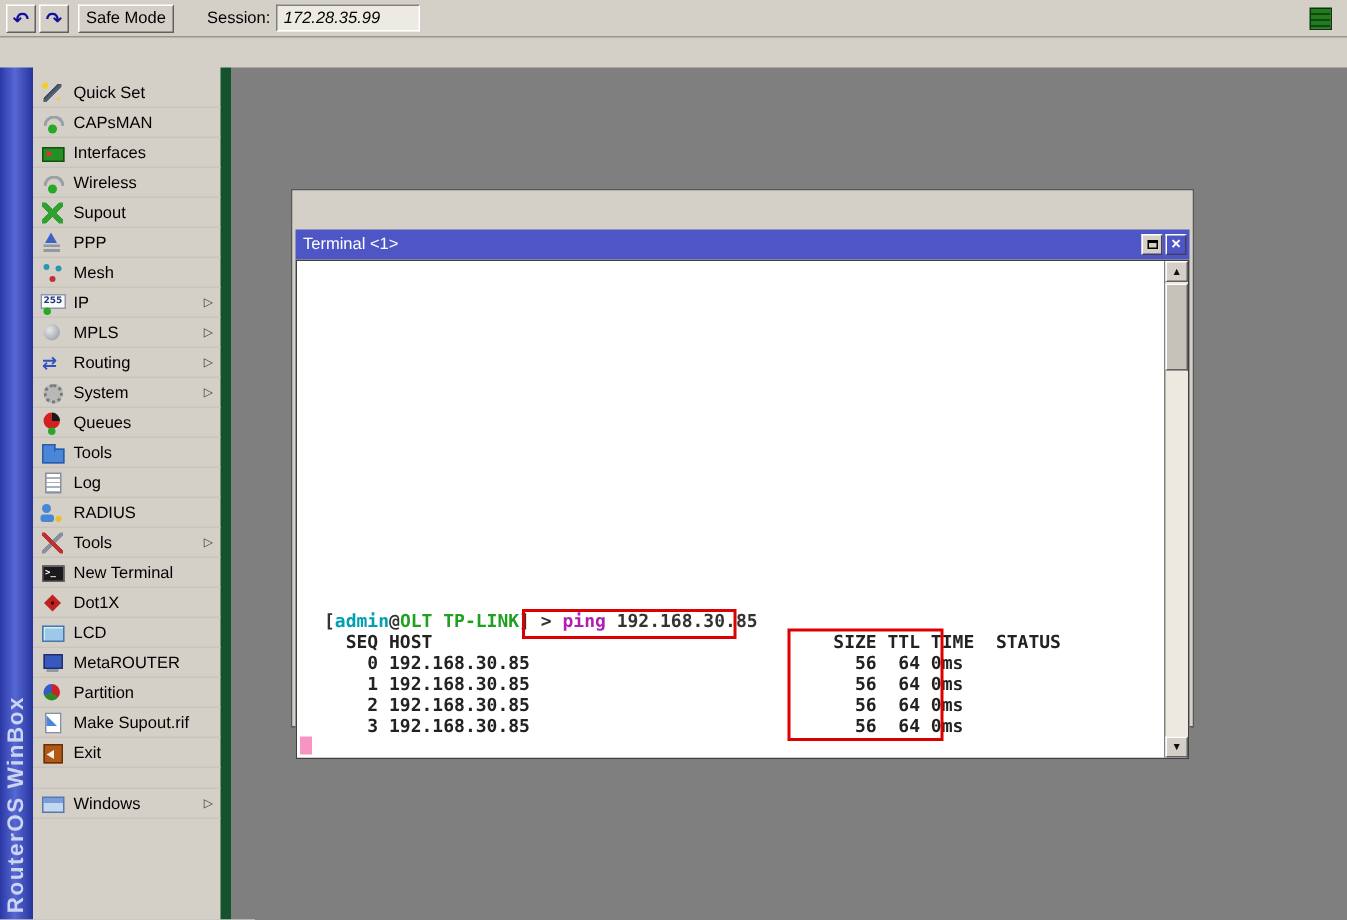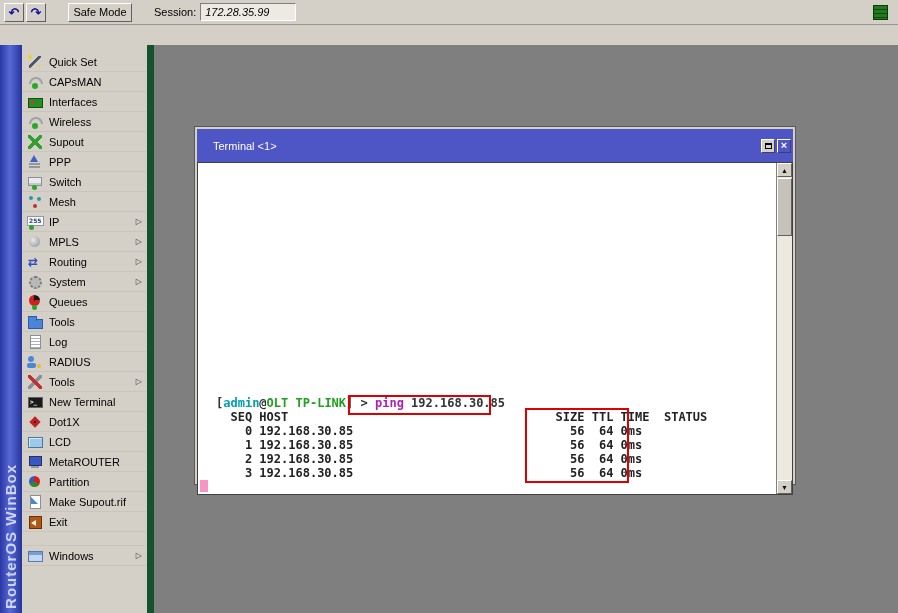--- a/index.html
+++ b/index.html
@@ -7,21 +7,21 @@
   body { font-family: "Liberation Sans", "DejaVu Sans", sans-serif; font-size: 11px; color:#000; }
   .app { position: relative; width: 898px; height: 613px; background:#d4d0c8; overflow: hidden; }
 
   
   .menu-bar { height: 20px; display: flex; align-items: center; background:#d4d0c8; padding-left: 2px; }
   .menu-item { padding: 3px 9px; cursor: default; }
 
   
   .toolbar { height: 25px; display: flex; align-items: center; background:#d4d0c8; border-bottom: 1px solid #9a968e; padding: 0 4px; }
   .tb-btn { width: 20px; height: 19px; background:#d4d0c8; border: 1px solid; border-color:#fff #606060 #606060 #fff; display:flex; align-items:center; justify-content:center; color:#10109a; font-weight:bold; font-size:13px; line-height:1; margin-right:2px; }
-  .safe-mode { width: 64px; height: 19px; margin-left: 20px; background:#d4d0c8; border:1px solid; border-color:#fff #606060 #606060 #fff; display:flex; align-items:center; justify-content:center; font-size:11px; }
+  .safe-mode { width: 64px; height: 19px; margin-left: 4px; background:#d4d0c8; border:1px solid; border-color:#fff #606060 #606060 #fff; display:flex; align-items:center; justify-content:center; font-size:11px; }
   .session-label { margin-left: 22px; margin-right: 4px; }
   .session-field { width: 96px; height: 18px; background:#eceae2; border:1px solid; border-color:#808080 #fff #fff #808080; display:flex; align-items:center; padding-left:4px; font-size:11px;font-style:italic; }
   .conn-indicator { margin-left:auto; margin-right:6px; width: 15px; height: 15px; border:1px solid #0a3a0a; background: repeating-linear-gradient(180deg,#237a1f 0 3px,#0f4a10 3px 4px); }
 
   
   .workspace { position:absolute; left:0; top:45px; right:0; bottom:0; display:flex; }
   .brand-strip { width: 22px; background: linear-gradient(90deg,#2a38a4,#5668d4 45%,#26349c); position: relative; }
   .brand-text { position:absolute; bottom:4px; left:2px; writing-mode: vertical-rl; transform: rotate(180deg); color:#ccd4f2; font-size:15px; font-weight:bold; letter-spacing:1px; white-space:nowrap; }
   .sidebar { width: 132px; background:#d4d0c8; border-right:7px solid #14532d; padding-top:7px; }
   .sb-item { display:flex; align-items:center; height:20px; padding-left:5px; border-bottom:1px solid #c9c5bd; cursor: default; }
@@ -68,21 +68,21 @@
   .i-partition::before { left:2px; top:2px; width:11px; height:11px; border-radius:50%; background:conic-gradient(#d02020 0 130deg,#2a8a2a 130deg 250deg,#3858c8 250deg 360deg); }
   .i-make-supout-rif::before { left:3px; top:1px; width:9px; height:12px; background:#fff; border:1px solid #8890a0; }
   .i-make-supout-rif::after { left:4px; top:3px; border-left:7px solid #4a86d8; border-top:7px solid transparent; }
   .i-new-winbox::before { left:2px; top:2px; width:11px; height:11px; border-radius:50%; background:radial-gradient(circle at 4px 4px,#cde4f6,#2a6ab0); border:1px solid #1a4a80; }
   .i-exit::before { left:2px; top:2px; width:11px; height:11px; background:#b05818; border:1px solid #6a3008; }
   .i-exit::after { left:4px; top:6px; border-top:3px solid transparent; border-bottom:3px solid transparent; border-right:5px solid #f8f0e0; }
   .i-windows::before { left:1px; top:3px; width:13px; height:9px; background:linear-gradient(180deg,#7a9cd8 0 3px,#c2d8f0 3px); border:1px solid #5878b0; }
 
   
   .terminal-window { position:absolute; left:195px; top:127px; width:600px; height:357px; background:#d4d0c8; border:2px solid #d4d0c8; box-shadow:0 0 0 1px #585858; }
-  .term-titlebar { height:33px; background:#4e56c6; display:flex; align-items:center; padding-left:16px; color:#fff; font-size:11px; }
+  .term-titlebar { height:20px; background:#4e56c6; display:flex; align-items:center; padding-left:5px; color:#fff; font-size:11px;margin-top:24px; }
   .term-title { flex:1; }
   .term-btn { width:14px; height:14px; margin-right:2px; display:flex; align-items:center; justify-content:center; border:1px solid; border-color:#fff #404060 #404060 #fff; }
   .btn-max { background:#d4d0c8; }
   .btn-max .glyph-box { width:7px; height:6px; border:1px solid #000; border-top:2px solid #000; }
   .btn-close { background:#4e56c6; color:#fff; font-weight:bold; font-size:11px; line-height:1; }
   .term-main { display:flex; height:333px; border:1px solid #404040; background:#fff; }
   .term-body { position:relative; flex:1; background:#fff; overflow:hidden; }
   .term-text { position:absolute; left:18px; bottom:14px; font:700 12px/14px "DejaVu Sans Mono","Liberation Mono",monospace; color:#333; }
   .t-line { height:14px; white-space:pre; }
   .t-header, .t-row { color:#222; }
@@ -142,24 +142,20 @@
         </div>
         <div class="sb-item">
           <span class="icon i-bridge"></span>
           <span class="sb-label">Supout</span>
         </div>
         <div class="sb-item">
           <span class="icon i-ppp"></span>
           <span class="sb-label">PPP</span>
         </div>
         <div class="sb-item">
-          <span class="icon i-switch"></span>
-          <span class="sb-label">Switch</span>
-        </div>
-        <div class="sb-item">
           <span class="icon i-mesh"></span>
           <span class="sb-label">Mesh</span>
         </div>
         <div class="sb-item">
           <span class="icon i-ip"></span>
           <span class="sb-label">IP</span>
           <span class="sb-arrow">▷</span>
         </div>
         <div class="sb-item">
           <span class="icon i-mpls"></span>

